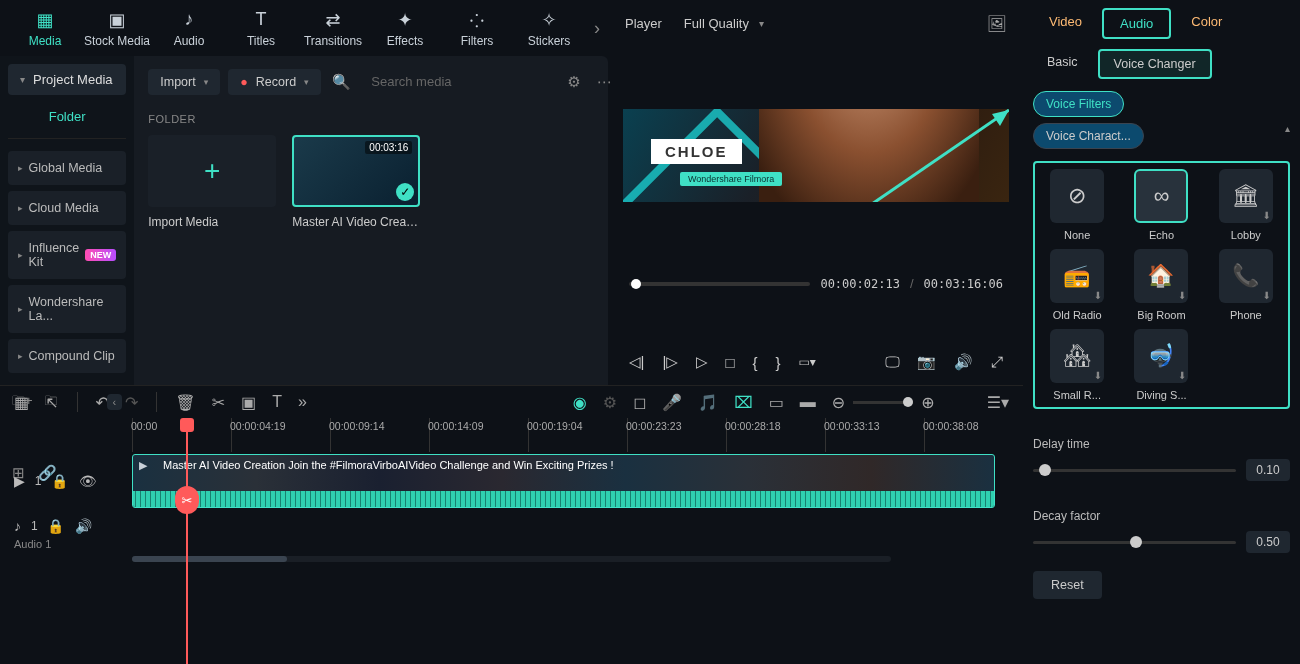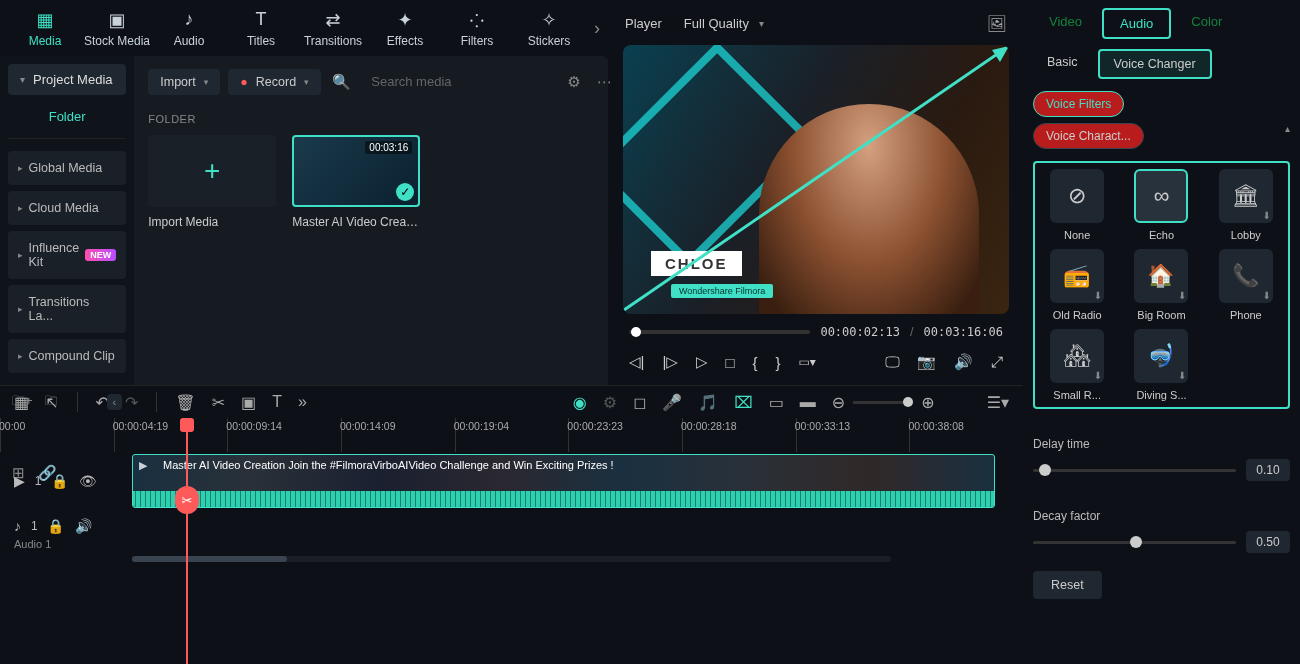--- a/index.html
+++ b/index.html
@@ -35,50 +35,50 @@
 .thumbs { display:flex; gap:16px; }
 .thumb { width:128px; }
 .thumb .box { width:128px; height:72px; background:#1a2028; border-radius:4px; display:flex; align-items:center; justify-content:center; position:relative;}
 .thumb.add .box { font-size:28px; color:#3fe0c5; }
 .thumb .cap { font-size:12px; color:#ccc; margin-top:8px; white-space:nowrap; overflow:hidden; text-overflow:ellipsis;}
 .thumb.sel .box { border:2px solid #3fe0c5; background: linear-gradient(135deg,#1a3a4a,#0a2030); }
 .thumb .dur { position:absolute; top:4px; right:6px; font-size:10px; color:#fff; background:rgba(0,0,0,0.5); padding:1px 4px; border-radius:2px;}
 .thumb .check { position:absolute; bottom:4px; right:4px; width:18px; height:18px; background:#3fe0c5; border-radius:50%; display:flex; align-items:center; justify-content:center; color:#000; font-size:12px;}
 
 
-.player { grid-column:2; grid-row:1; background:#0d1117; padding:6px; display:flex; flex-direction:column; }
+.player { grid-column:2; grid-row:1; background:#0d1117; padding:6px; display:flex; flex-direction:column;gap:48px; }
 .phead { display:flex; align-items:center; padding:6px 10px; gap:12px;}
 .phead .pl { font-size:13px; color:#ccc;}
 .phead .qual { display:flex; align-items:center; gap:10px; background:transparent; padding:4px 10px; font-size:13px; color:#ccc; cursor:pointer;}
 .phead .snap { margin-left:auto; color:#aaa; font-size:16px; cursor:pointer;}
-.pvideo { flex:1; margin:4px 8px; background: linear-gradient(120deg, #0a4050 0%, #1a2028 40%, #2a1a10 70%, #3a2510 100%); border-radius:8px; position:relative; overflow:hidden;}
+.pvideo { flex:1; margin:20px 8px; background: linear-gradient(120deg, #0a4050 0%, #1a2028 40%, #2a1a10 70%, #3a2510 100%); border-radius:0; position:relative; overflow:hidden;}
 .pvideo .diamond { position:absolute; left:10px; top:20px; width:140px; height:180px; border:8px solid #1de0e0; transform:rotate(45deg); opacity:0.7;}
 .pvideo .person { position:absolute; right:30px; bottom:0; width:220px; height:210px; background:radial-gradient(ellipse at 50% 20%, #d4a080 0%, #8a5030 50%, #3a1f10 90%); border-radius:110px 110px 0 0;}
 .pvideo .nametag { position:absolute; left:28px; bottom:38px; background:#fff; color:#333; font-weight:bold; padding:4px 14px; font-size:15px; letter-spacing:2px;}
-.pvideo .subtag { position:absolute; left:48px; bottom:16px; background:#3fe0c5; color:#0a3030; padding:2px 8px; font-size:9px; border-radius:2px;}
+.pvideo .subtag { position:absolute; left:57px; bottom:16px; background:#3fe0c5; color:#0a3030; padding:2px 8px; font-size:9px; border-radius:2px;}
 .pvideo .arrow { position:absolute; right:-5px; top:-5px; width:420px; height:280px; pointer-events:none;}
 .pbar { display:flex; align-items:center; padding:6px 14px; gap:10px;}
 .pbar .scrub { flex:1; height:4px; background:#333; border-radius:2px; position:relative;}
 .pbar .scrub .dot { width:10px; height:10px; background:#fff; border-radius:50%; position:absolute; left:2px; top:-3px;}
 .pbar .tc { font-size:12px; color:#ccc; font-family:monospace;}
 .pbar .sep { color:#666;}
 .pctrl { display:flex; align-items:center; padding:8px 14px; gap:18px; color:#ccc; font-size:15px;}
 .pctrl .pb { cursor:pointer; }
 .pctrl .spacer { flex:1; }
 
 
 .inspector { grid-column:3; grid-row:1 / span 2; background:#0d1117; padding:8px 10px; display:flex; flex-direction:column; position:relative;}
 .itabs { display:flex; gap:4px; margin-bottom:10px;}
-.itabs .t { padding:6px 16px; font-size:13px; color:#15803d; cursor:pointer; border-radius:4px;}
+.itabs .t { padding:6px 16px; font-size:13px; color:#fdba74; cursor:pointer; border-radius:4px;}
 .itabs .t.hl { border:2px solid #3fe0c5; color:#3fe0c5; }
 .isubtabs { display:flex; gap:6px; margin-bottom:12px;}
 .isubtabs .t { padding:6px 14px; font-size:12.5px; color:#ccc; cursor:pointer; border-radius:4px;}
 .isubtabs .t.hl { border:2px solid #3fe0c5; background:rgba(63,224,197,0.1);}
 .pillrow { display:flex; gap:6px; margin-bottom:6px;}
-.pillrow .pill { background:#b91c1c; border:1px solid #3a4450; border-radius:14px; padding:5px 12px; font-size:12px; color:#ccc; cursor:pointer;}
+.pillrow .pill { background:#0c4a6e; border:1px solid #3a4450; border-radius:14px; padding:5px 12px; font-size:12px; color:#ccc; cursor:pointer;}
 .pillrow .pill.active { border-color:#3fe0c5; color:#3fe0c5;}
 .vgrid-wrap { border:2px solid #3fe0c5; border-radius:4px; padding:6px 4px; margin-top:4px;}
 .vgrid { display:grid; grid-template-columns:repeat(3,1fr); gap:8px; }
 .vcard { display:flex; flex-direction:column; align-items:center; gap:6px; cursor:pointer;}
 .vcard .vbox { width:54px; height:54px; background:#1f2730; border-radius:6px; display:flex; align-items:center; justify-content:center; font-size:22px; color:#ccc; position:relative;}
 .vcard.sel .vbox { border:2px solid #3fe0c5; background:#28323c;}
 .vcard .vlab { font-size:11px; color:#ccc; white-space:nowrap; overflow:hidden; text-overflow:ellipsis; max-width:70px;}
 .vcard .dl { position:absolute; bottom:2px; right:2px; font-size:10px; color:#888;}
 .param { margin-top:28px;}
 .param .plab { font-size:12px; color:#bbb; margin-bottom:8px;}
@@ -92,21 +92,21 @@
 
 .timeline { grid-column:1 / span 2; grid-row:2; background:#0d1117; border-top:1px solid #222; display:flex; flex-direction:column;}
 .tltools { display:flex; align-items:center; padding:6px 14px; gap:16px; color:#aaa; font-size:16px;}
 .tltools .tb { cursor:pointer; }
 .tltools .sep2 { width:1px; height:20px; background:#333; margin:0 2px;}
 .tltools .zoom { display:flex; align-items:center; gap:8px;}
 .tltools .zslider { width:60px; height:3px; background:#333; position:relative;}
 .tltools .zslider .k { width:10px; height:10px; background:#ccc; border-radius:50%; position:absolute; right:0; top:-3.5px;}
 .tltools .spacer { flex:1;}
 .tltools .ai { color:#3fe0c5;}
-.ruler { display:flex; position:relative; height:34px; }
+.ruler { display:flex; position:relative; height:34px; padding-left:132px;}
 .ruler .seg { flex:1; font-size:10.5px; color:#aaa; position:relative; border-left:1px solid #333;}
 .ruler .seg span { position:absolute; top:2px; left:-2px;}
 .playhead { position:absolute; left:186px; top:0; bottom:0; width:2px; background:#ff5a5a; z-index:10;}
 .playhead .head { position:absolute; top:0; left:-6px; width:14px; height:14px; background:#ff5a5a; border-radius:3px;}
 .playhead .cut { position:absolute; top:68px; left:-11px; width:24px; height:28px; background:#ff5a5a; border-radius:12px; display:flex; align-items:center; justify-content:center; color:#fff; font-size:13px;}
 .tracks { flex:1; position:relative; padding-left:0;}
 .track { display:flex; align-items:center; height:48px;}
 .track .thead { width:130px; display:flex; align-items:center; gap:10px; padding-left:14px; font-size:12px; color:#bbb;}
 .track .thead .ti { font-size:14px;}
 .track .tbody { flex:1; position:relative; height:100%;}
@@ -399,21 +399,21 @@
           <span class="tri">▸</span>
           <span>Cloud Media</span>
         </div>
         <div class="item">
           <span class="tri">▸</span>
           <span>Influence Kit</span>
           <span class="badge">NEW</span>
         </div>
         <div class="item">
           <span class="tri">▸</span>
-          <span>Transitions La...</span>
+          <span>Wondershare La...</span>
         </div>
         <div class="item">
           <span class="tri">▸</span>
           <span>Compound Clip</span>
         </div>
       </div>
     <div class="bottom-icons">
       <span>🗀+</span>
       <span>🗀</span>
       <span class="collapse">‹</span>

